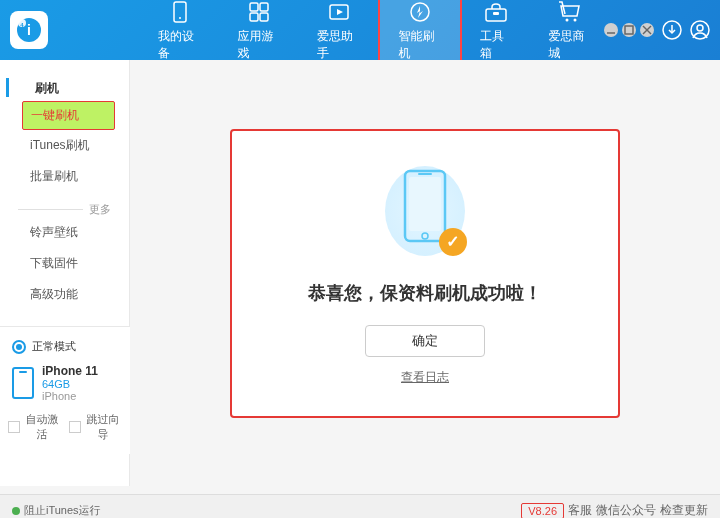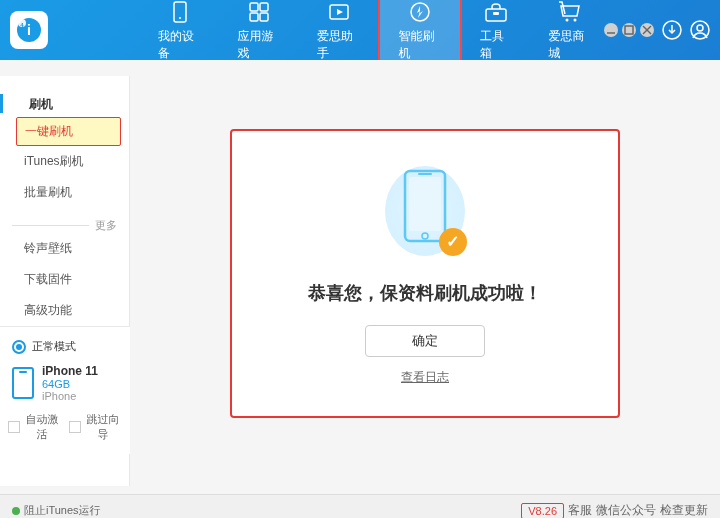--- a/index.html
+++ b/index.html
@@ -95,23 +95,22 @@
     }
     .wc-min { background: #d0d0d0; }
     .wc-max { background: #d0d0d0; }
     .wc-close { background: #d0d0d0; }
 
     
     .sidebar {
       width: 130px;
       background: #fff;
       border-right: 1px solid #e8e8e8;
-      padding: 10px 0;
+      padding: 10px 6px;
       flex-shrink: 0;
-      margin-top: 16px;
     }
     .sidebar-section-title {
       font-size: 12px;
       color: #333;
       font-weight: bold;
       padding: 6px 16px;
     }
     .sidebar-item {
       font-size: 12px;
       color: #555;
@@ -434,21 +433,21 @@
   </div>
 </div>
 
 <div style="display:flex; height:426px; position:relative;">
 
   <div class="sidebar">
     <div style="border-left:3px solid #1a9be6; padding-left:10px; margin: 8px 0 4px 0;">
       <span class="sidebar-section-title">刷机</span>
     </div>
 
-    <div class="sidebar-item active" style="border:1px solid #e53935; background:#fef9c3; color:#e53935; border-radius:2px; margin: 0 8px 0 16px; padding: 5px 8px;">
+    <div class="sidebar-item active" style="border:1px solid #e53935; background:#bef264; color:#e53935; border-radius:2px; margin: 0 8px 0 16px; padding: 5px 8px;">
       <span>一键刷机</span>
     </div>
     <div class="sidebar-item">
       <span>iTunes刷机</span>
     </div>
     <div class="sidebar-item">
       <span>批量刷机</span>
     </div>
 
     <div style="margin-top:10px; padding: 0 12px; display:flex; align-items:center; gap:6px;">

